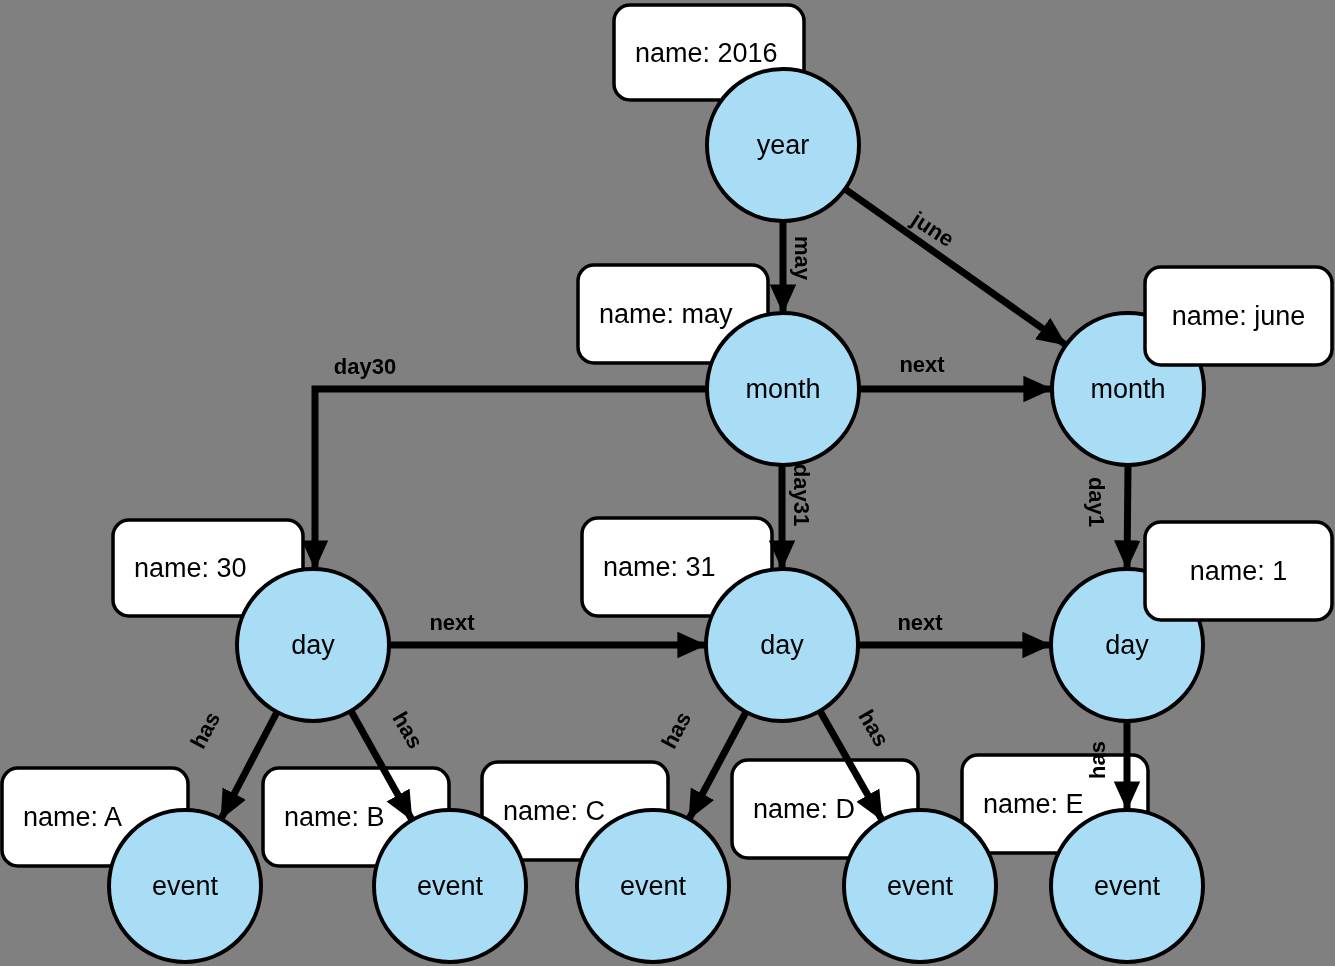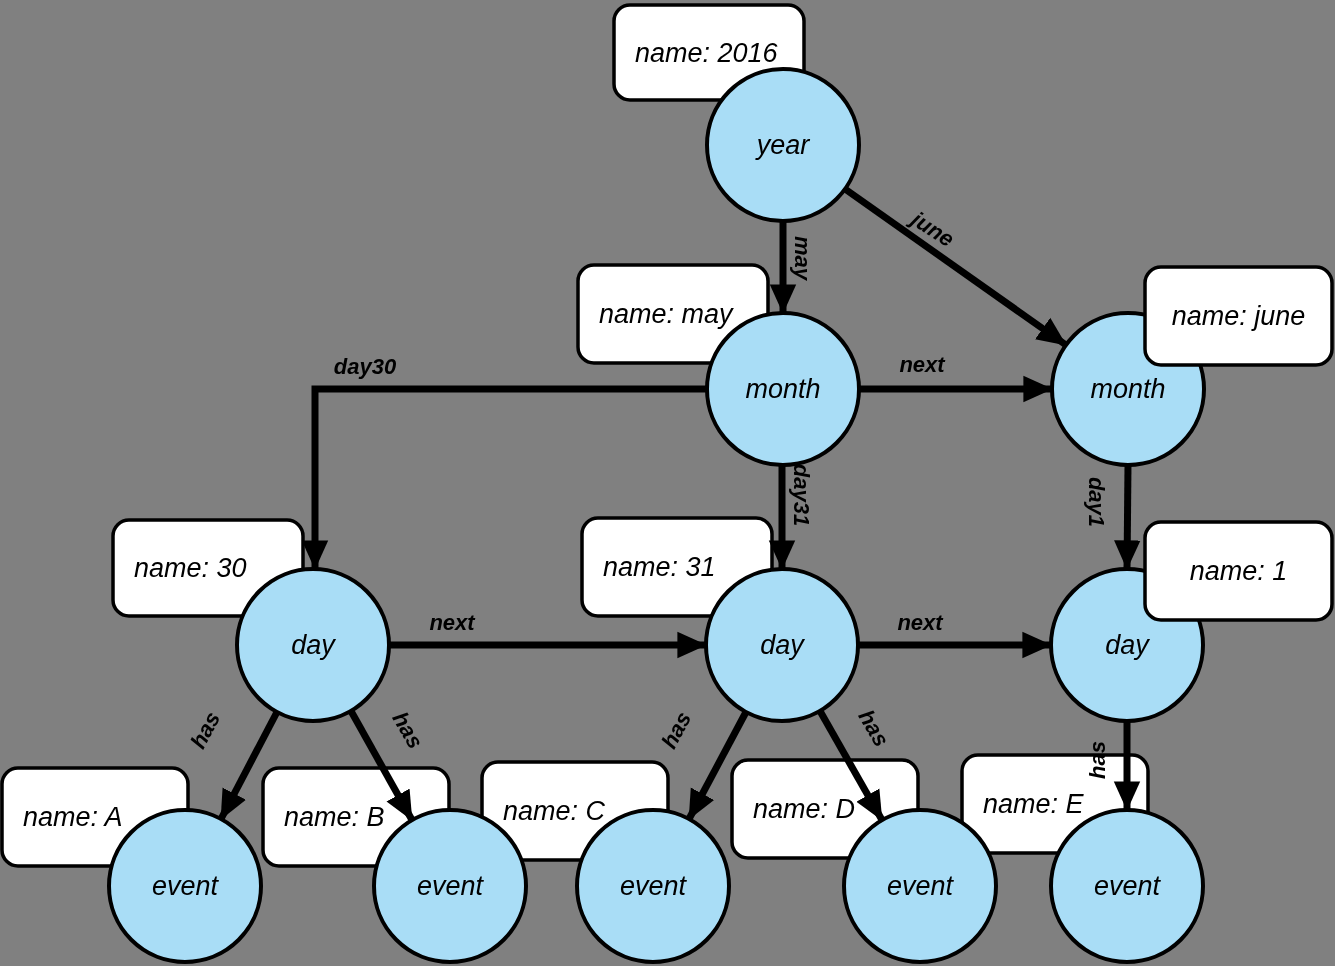--- a/index.html
+++ b/index.html
@@ -1,16 +1,16 @@
 <!DOCTYPE html>
 <html><head>
 <meta charset="utf-8">
 <style>
   html,body{margin:0;padding:0;background:#666;}
-  #stage{position:relative;width:1335px;height:966px;font-style:italic;}
+  #stage{position:relative;width:1335px;height:966px;}
   svg{display:block;}
   text{font-family:"Liberation Sans","DejaVu Sans",sans-serif;fill:#000;}
   .node-label,.pbox-label{font-size:27px;font-weight:400;}
   .edge-label{font-size:22px;font-weight:700;}
   .pbox{fill:#fff;stroke:#000;stroke-width:3.5px;}
   .node{stroke:#000;stroke-width:4px;}
   .edge{fill:none;stroke:#000;stroke-width:7px;}
 </style>
 </head>
 <body>

